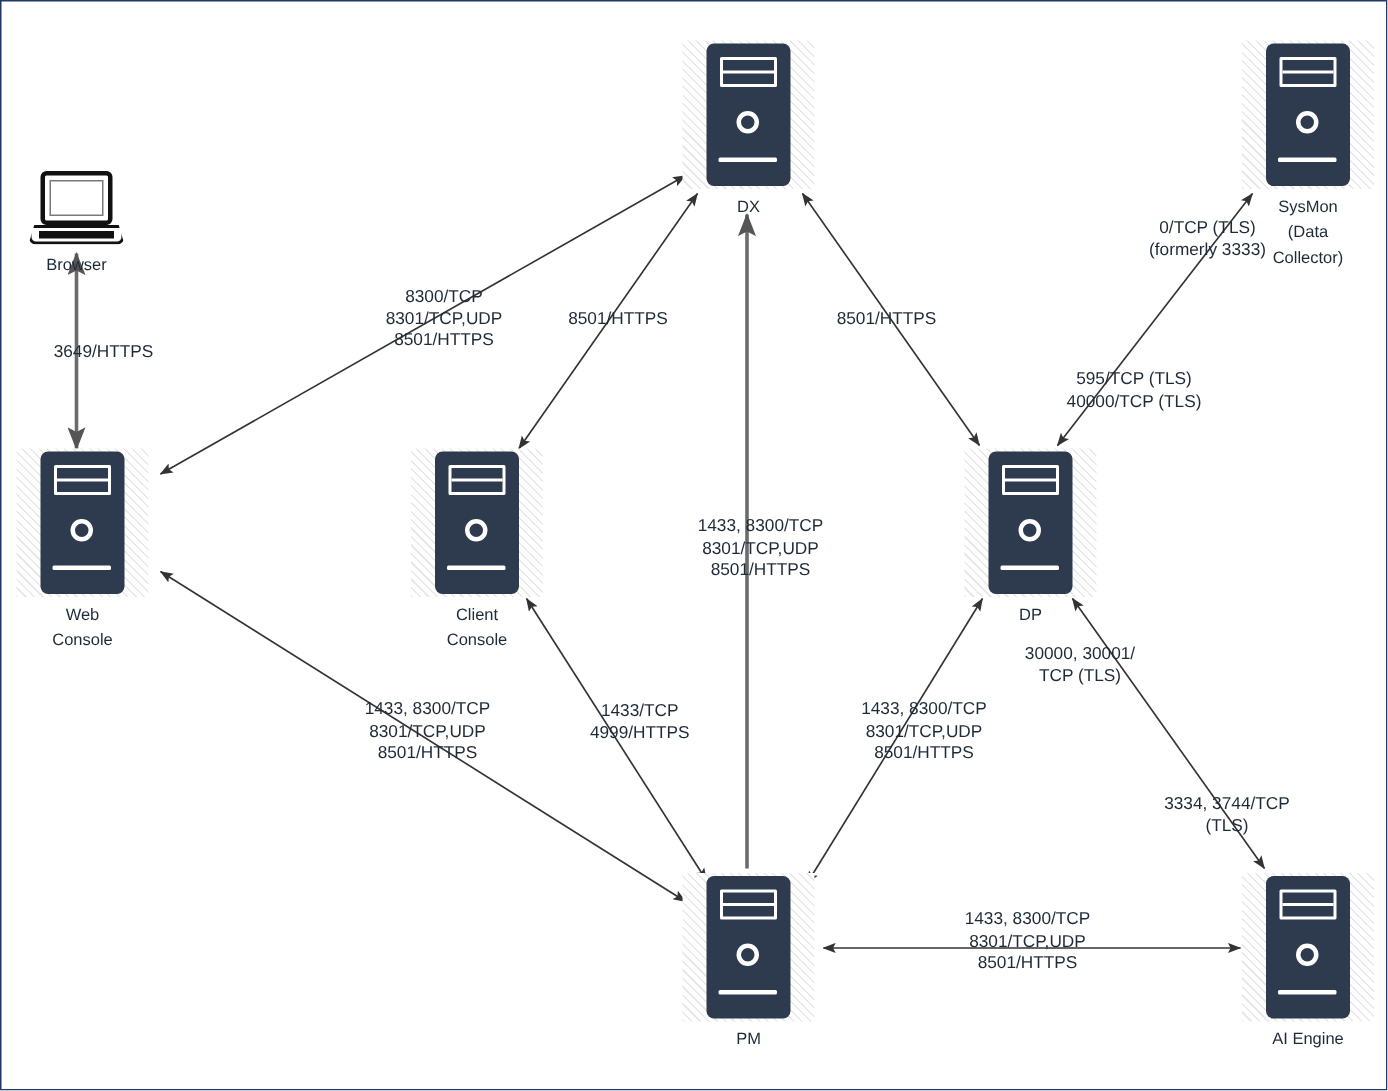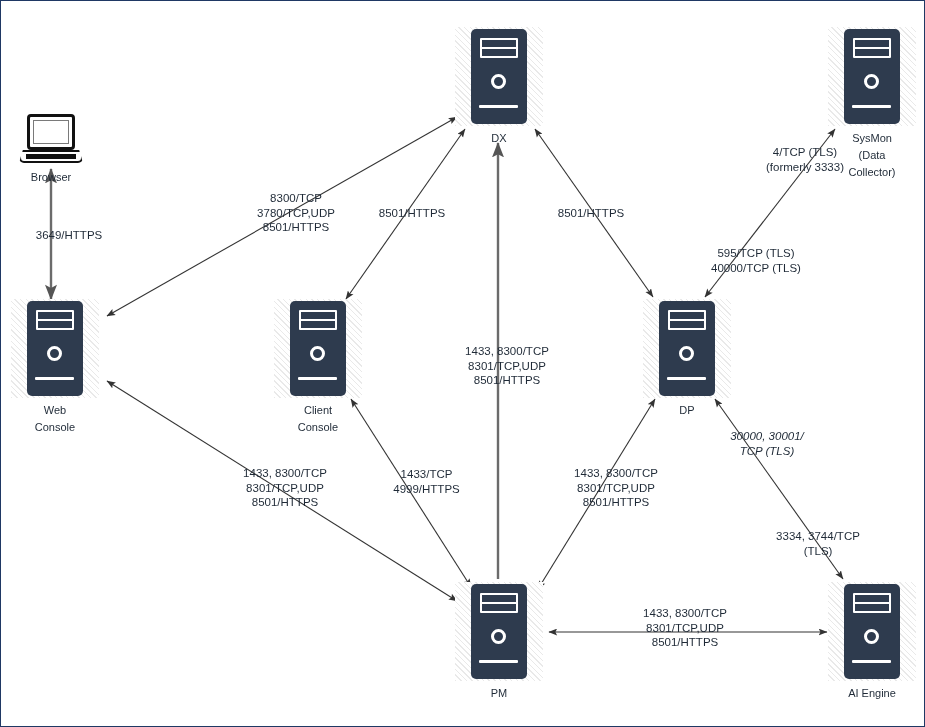--- a/index.html
+++ b/index.html
@@ -191,32 +191,32 @@
           <div class="bay" style="left:9px;top:9px;width:38px;height:20px;"></div>
           <div class="dot" style="left:20px;top:45px;width:15px;height:15px;"></div>
           <div class="bar" style="left:8px;top:76px;width:39px;"></div>
         </div>
       </div>
       <div class="nlabel" style="left: 796px; top: 684px; width: 150px;">AI Engine</div>
     </div>
   <div id="label-layer">
       <div class="elabel" style="left: 23px; top: 227px; width: 90px;">3649/HTTPS</div>
       <div class="elabel" style="left: 230px; top: 190px; width: 130px;">8300/TCP
-3780/TCP,UDP
+8301/TCP,UDP
 8501/HTTPS</div>
       <div class="elabel" style="left: 366px; top: 205px; width: 90px;">8501/HTTPS</div>
       <div class="elabel" style="left: 545px; top: 205px; width: 90px;">8501/HTTPS</div>
       <div class="elabel" style="left: 436px; top: 343px; width: 140px;">1433, 8300/TCP
 8301/TCP,UDP
 8501/HTTPS</div>
-      <div class="elabel" style="left: 744px; top: 144px; width: 120px;">4/TCP (TLS)
+      <div class="elabel" style="left: 744px; top: 144px; width: 120px;">0/TCP (TLS)
 (formerly 3333)</div>
       <div class="elabel" style="left: 690px; top: 245px; width: 130px;">595/TCP (TLS)
 40000/TCP (TLS)</div>
-      <div class="elabel" style="left: 711px; top: 428px; width: 110px; font-style: italic;">30000, 30001/
+      <div class="elabel" style="left: 664px; top: 428px; width: 110px;">30000, 30001/
 TCP (TLS)</div>
       <div class="elabel" style="left: 757px; top: 528px; width: 120px;">3334, 3744/TCP
 (TLS)</div>
       <div class="elabel" style="left: 214px; top: 465px; width: 140px;">1433, 8300/TCP
 8301/TCP,UDP
 8501/HTTPS</div>
       <div class="elabel" style="left: 378px; top: 466px; width: 95px;">1433/TCP
 4999/HTTPS</div>
       <div class="elabel" style="left: 545px; top: 465px; width: 140px;">1433, 8300/TCP
 8301/TCP,UDP

